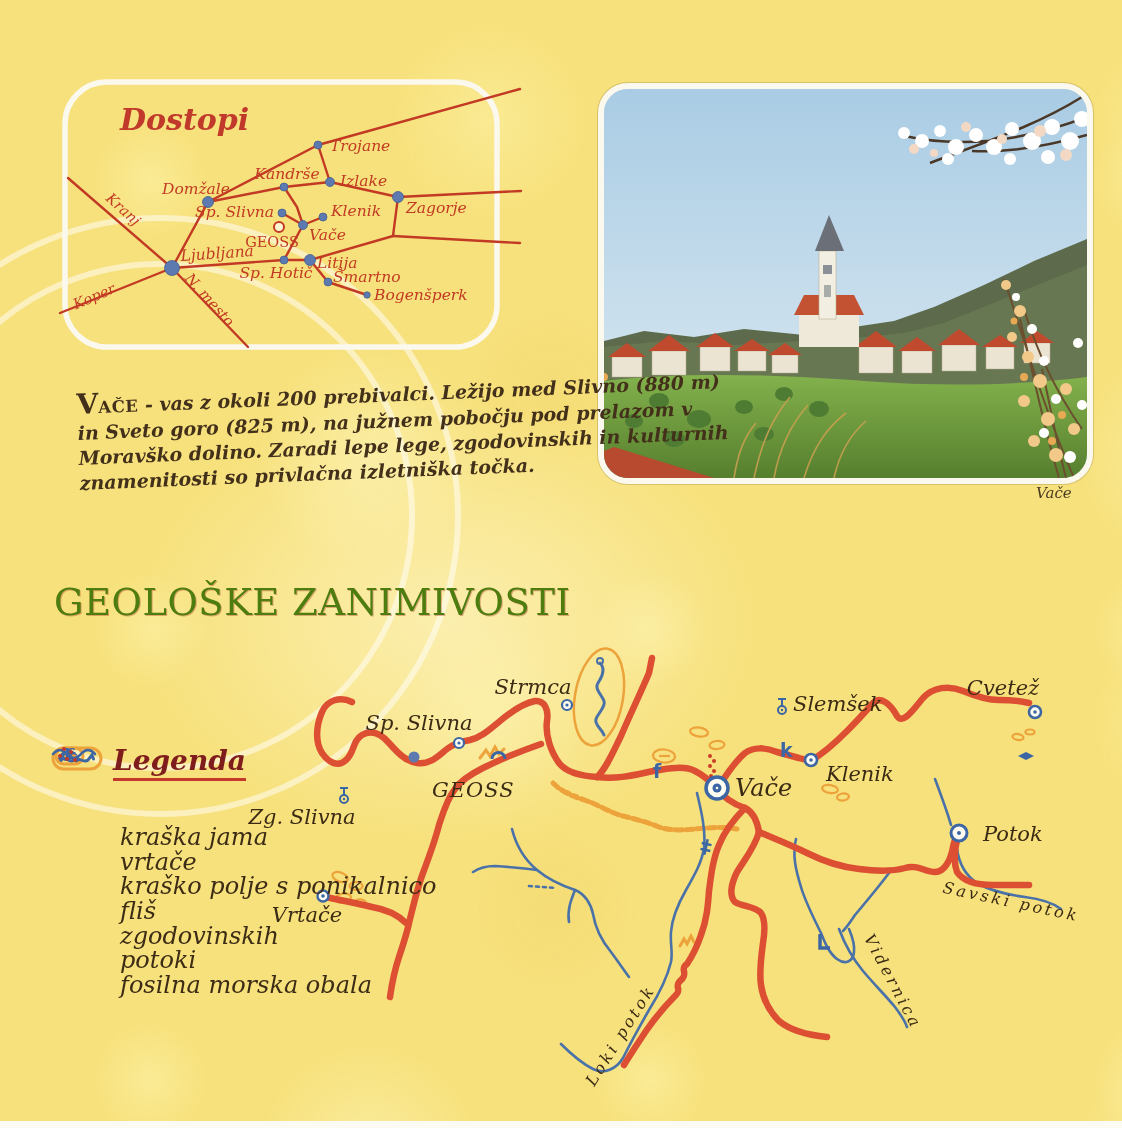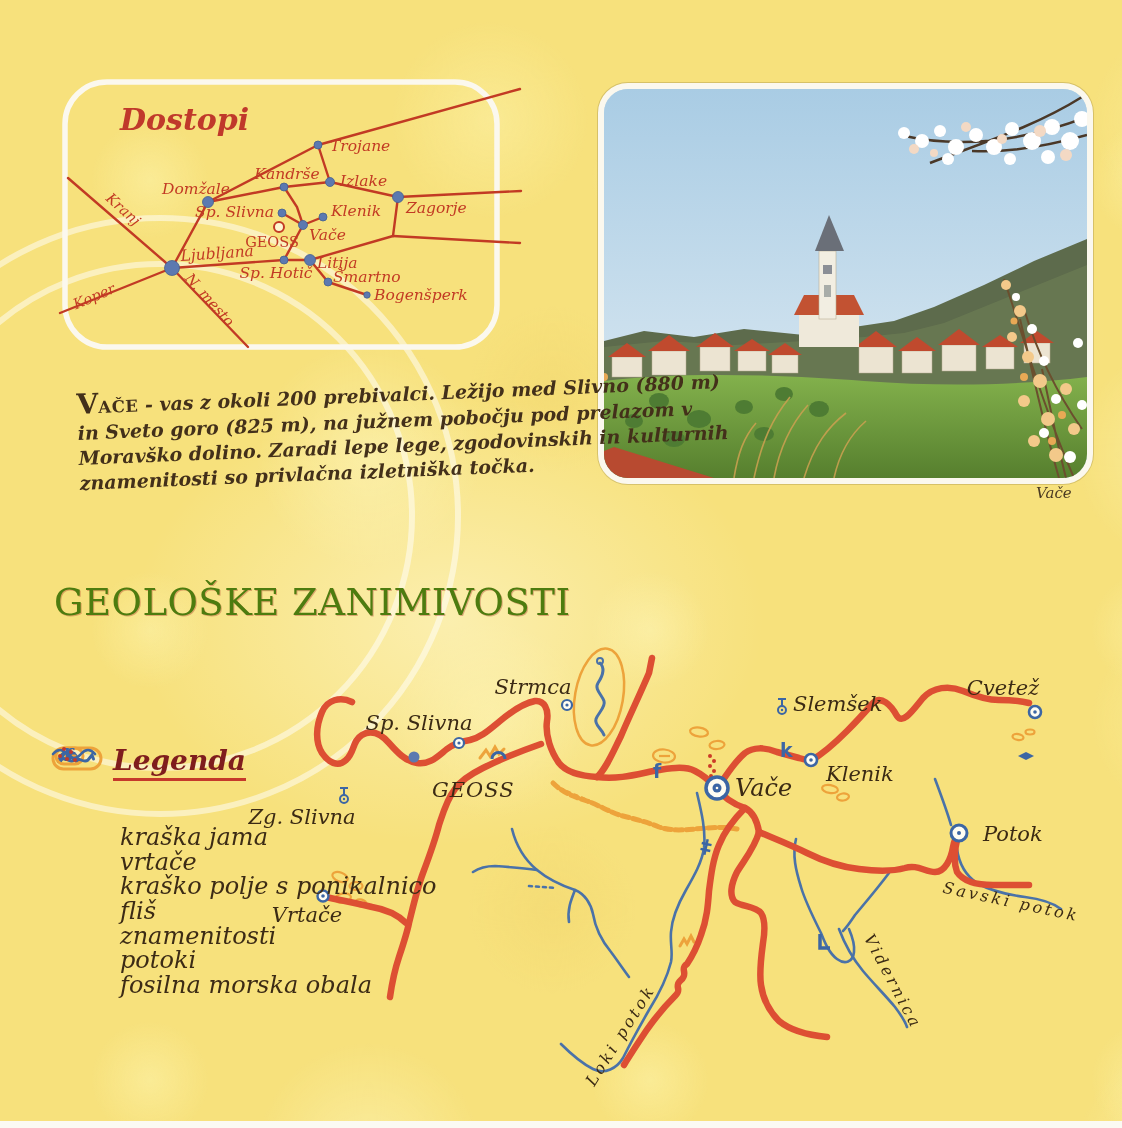--- a/index.html
+++ b/index.html
@@ -473,21 +473,21 @@
         </span>
         <span class="legend-label">fliš</span>
       </div>
 
       <div class="legend-row">
         <span class="legend-icon">
           <svg width="40" height="22">
               <text x="20" y="17" text-anchor="middle" fill="#3c66a4" font-family="DejaVu Sans,sans-serif" font-weight="bold" font-size="17">k</text>
             </svg>
         </span>
-        <span class="legend-label">znamenitosti</span>
+        <span class="legend-label">zgodovinskih</span>
       </div>
 
       <div class="legend-row">
         <span class="legend-icon">
           <svg width="54" height="18">
               <path d="M3,10 q7,-8 14,0 t14,0 t14,0" stroke="#3c66a4" stroke-width="2.6" fill="none" stroke-linecap="round"></path>
             </svg>
         </span>
         <span class="legend-label">potoki</span>
       </div>

